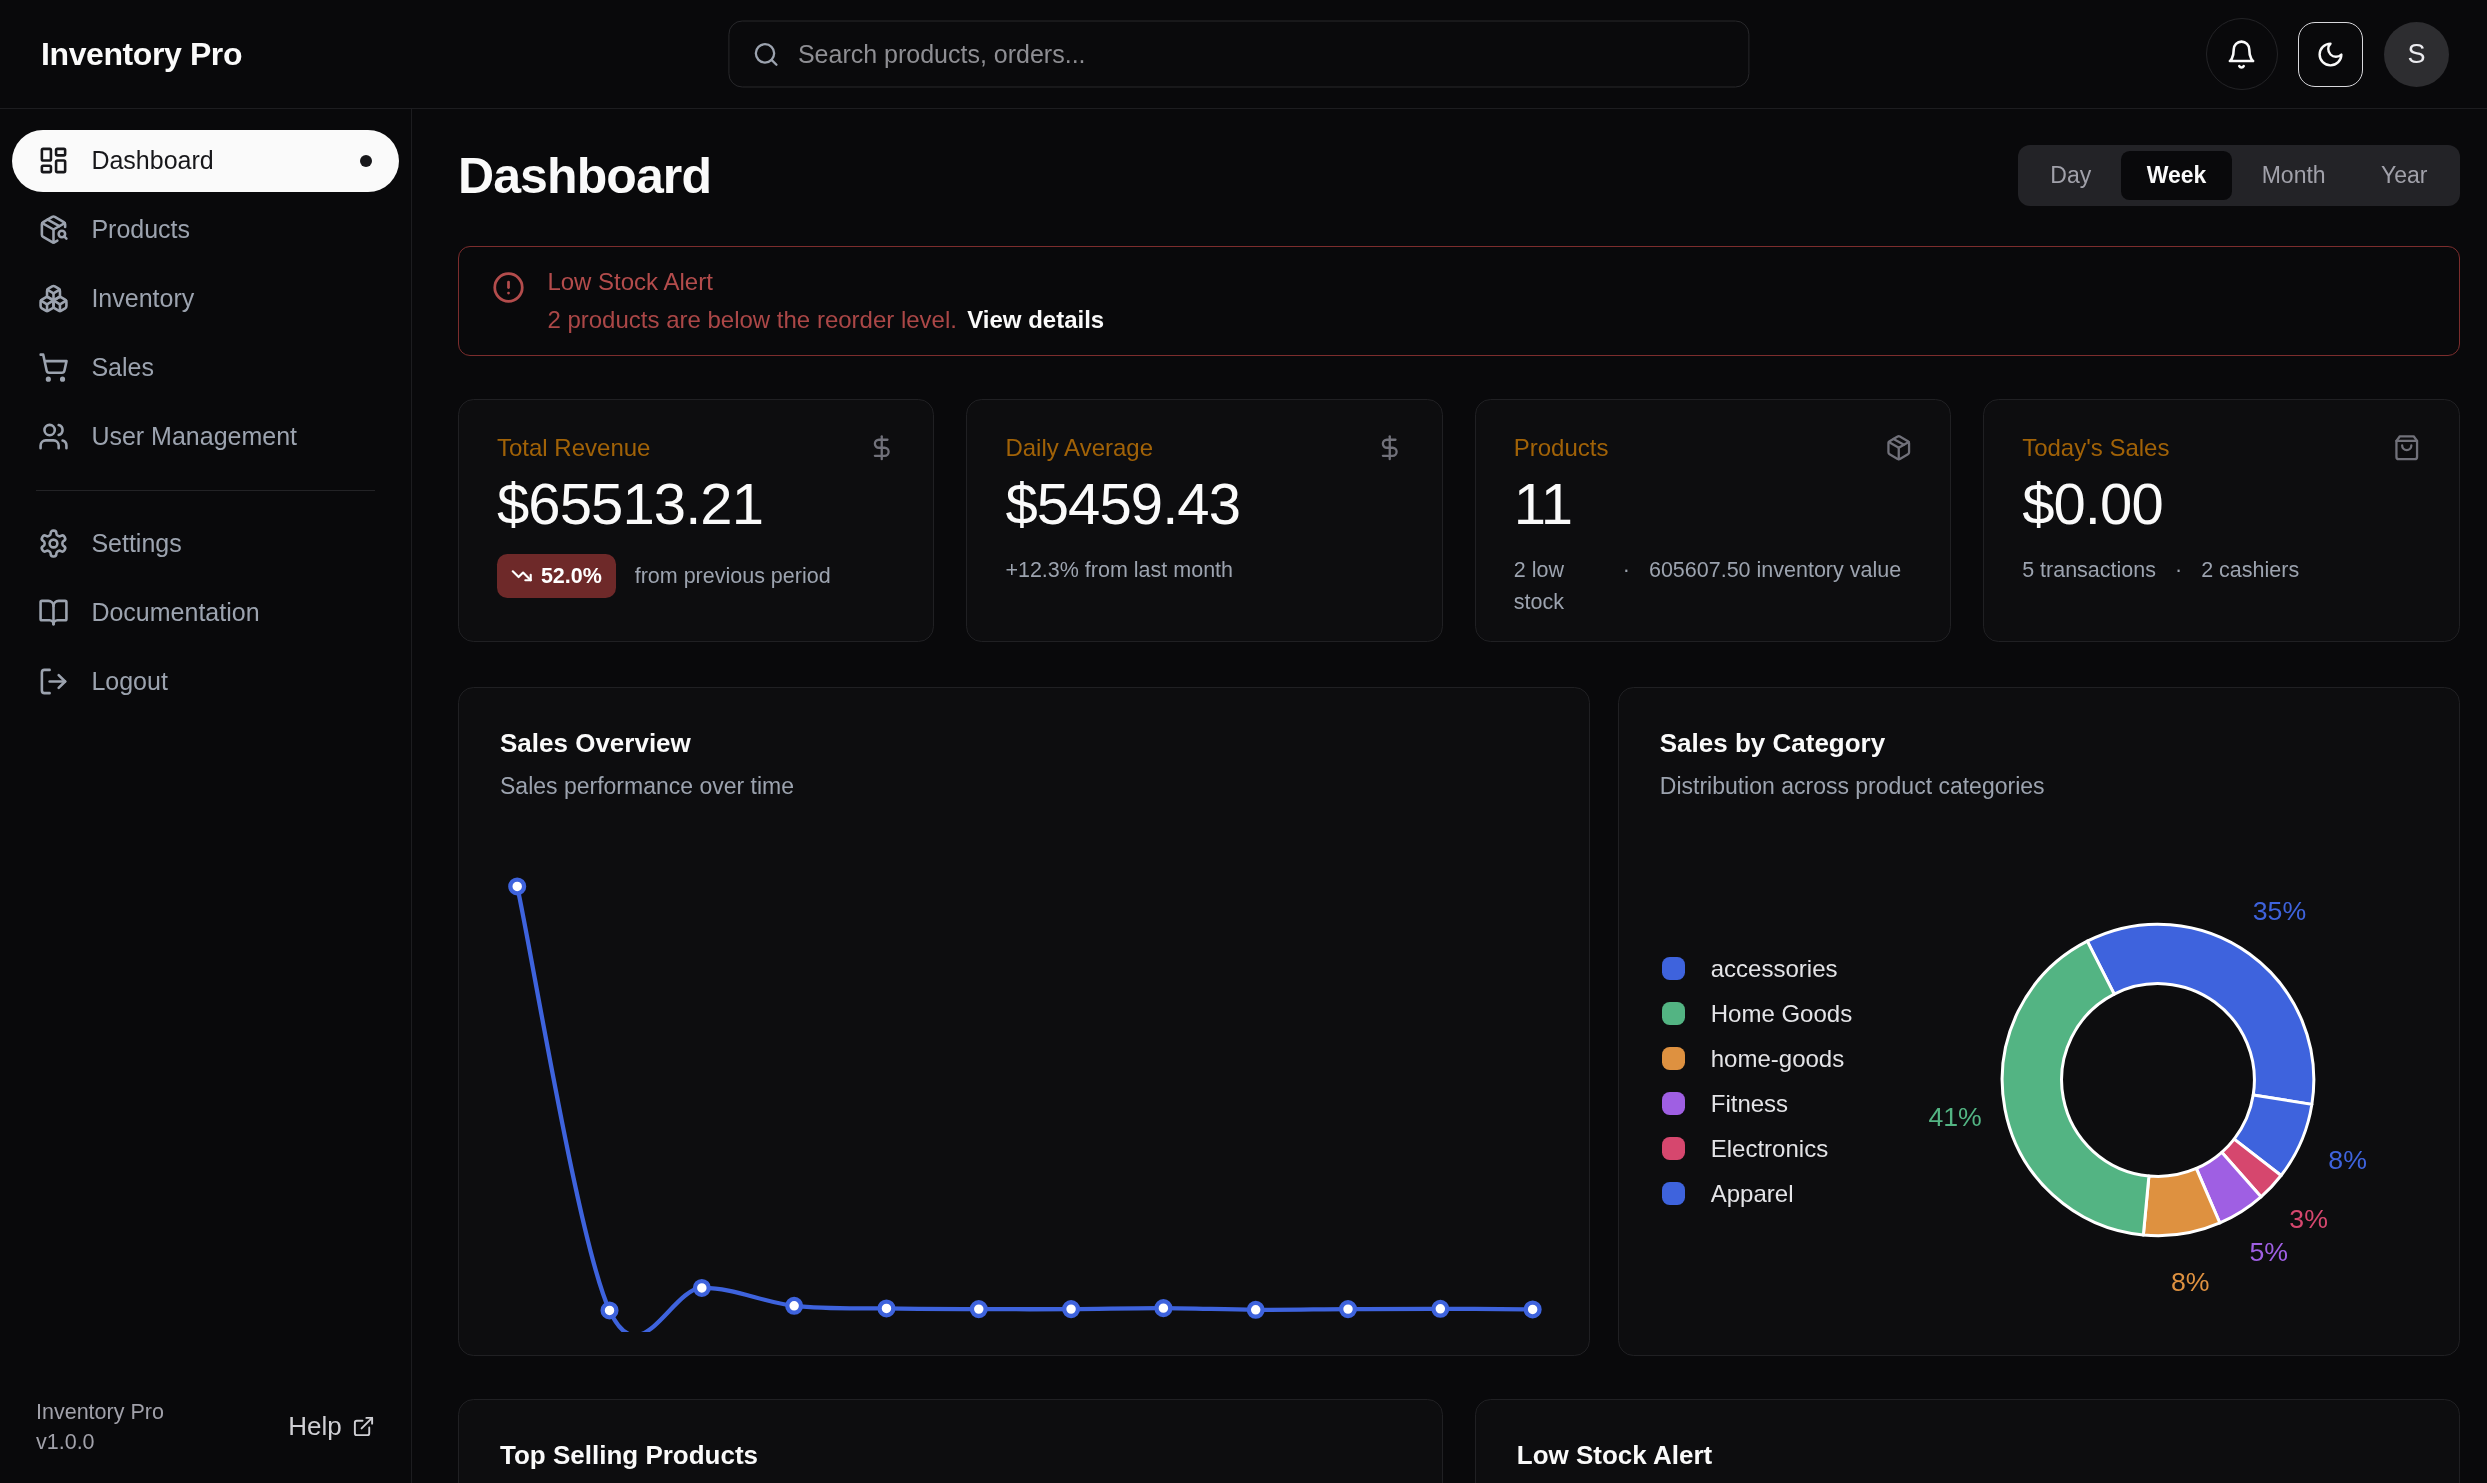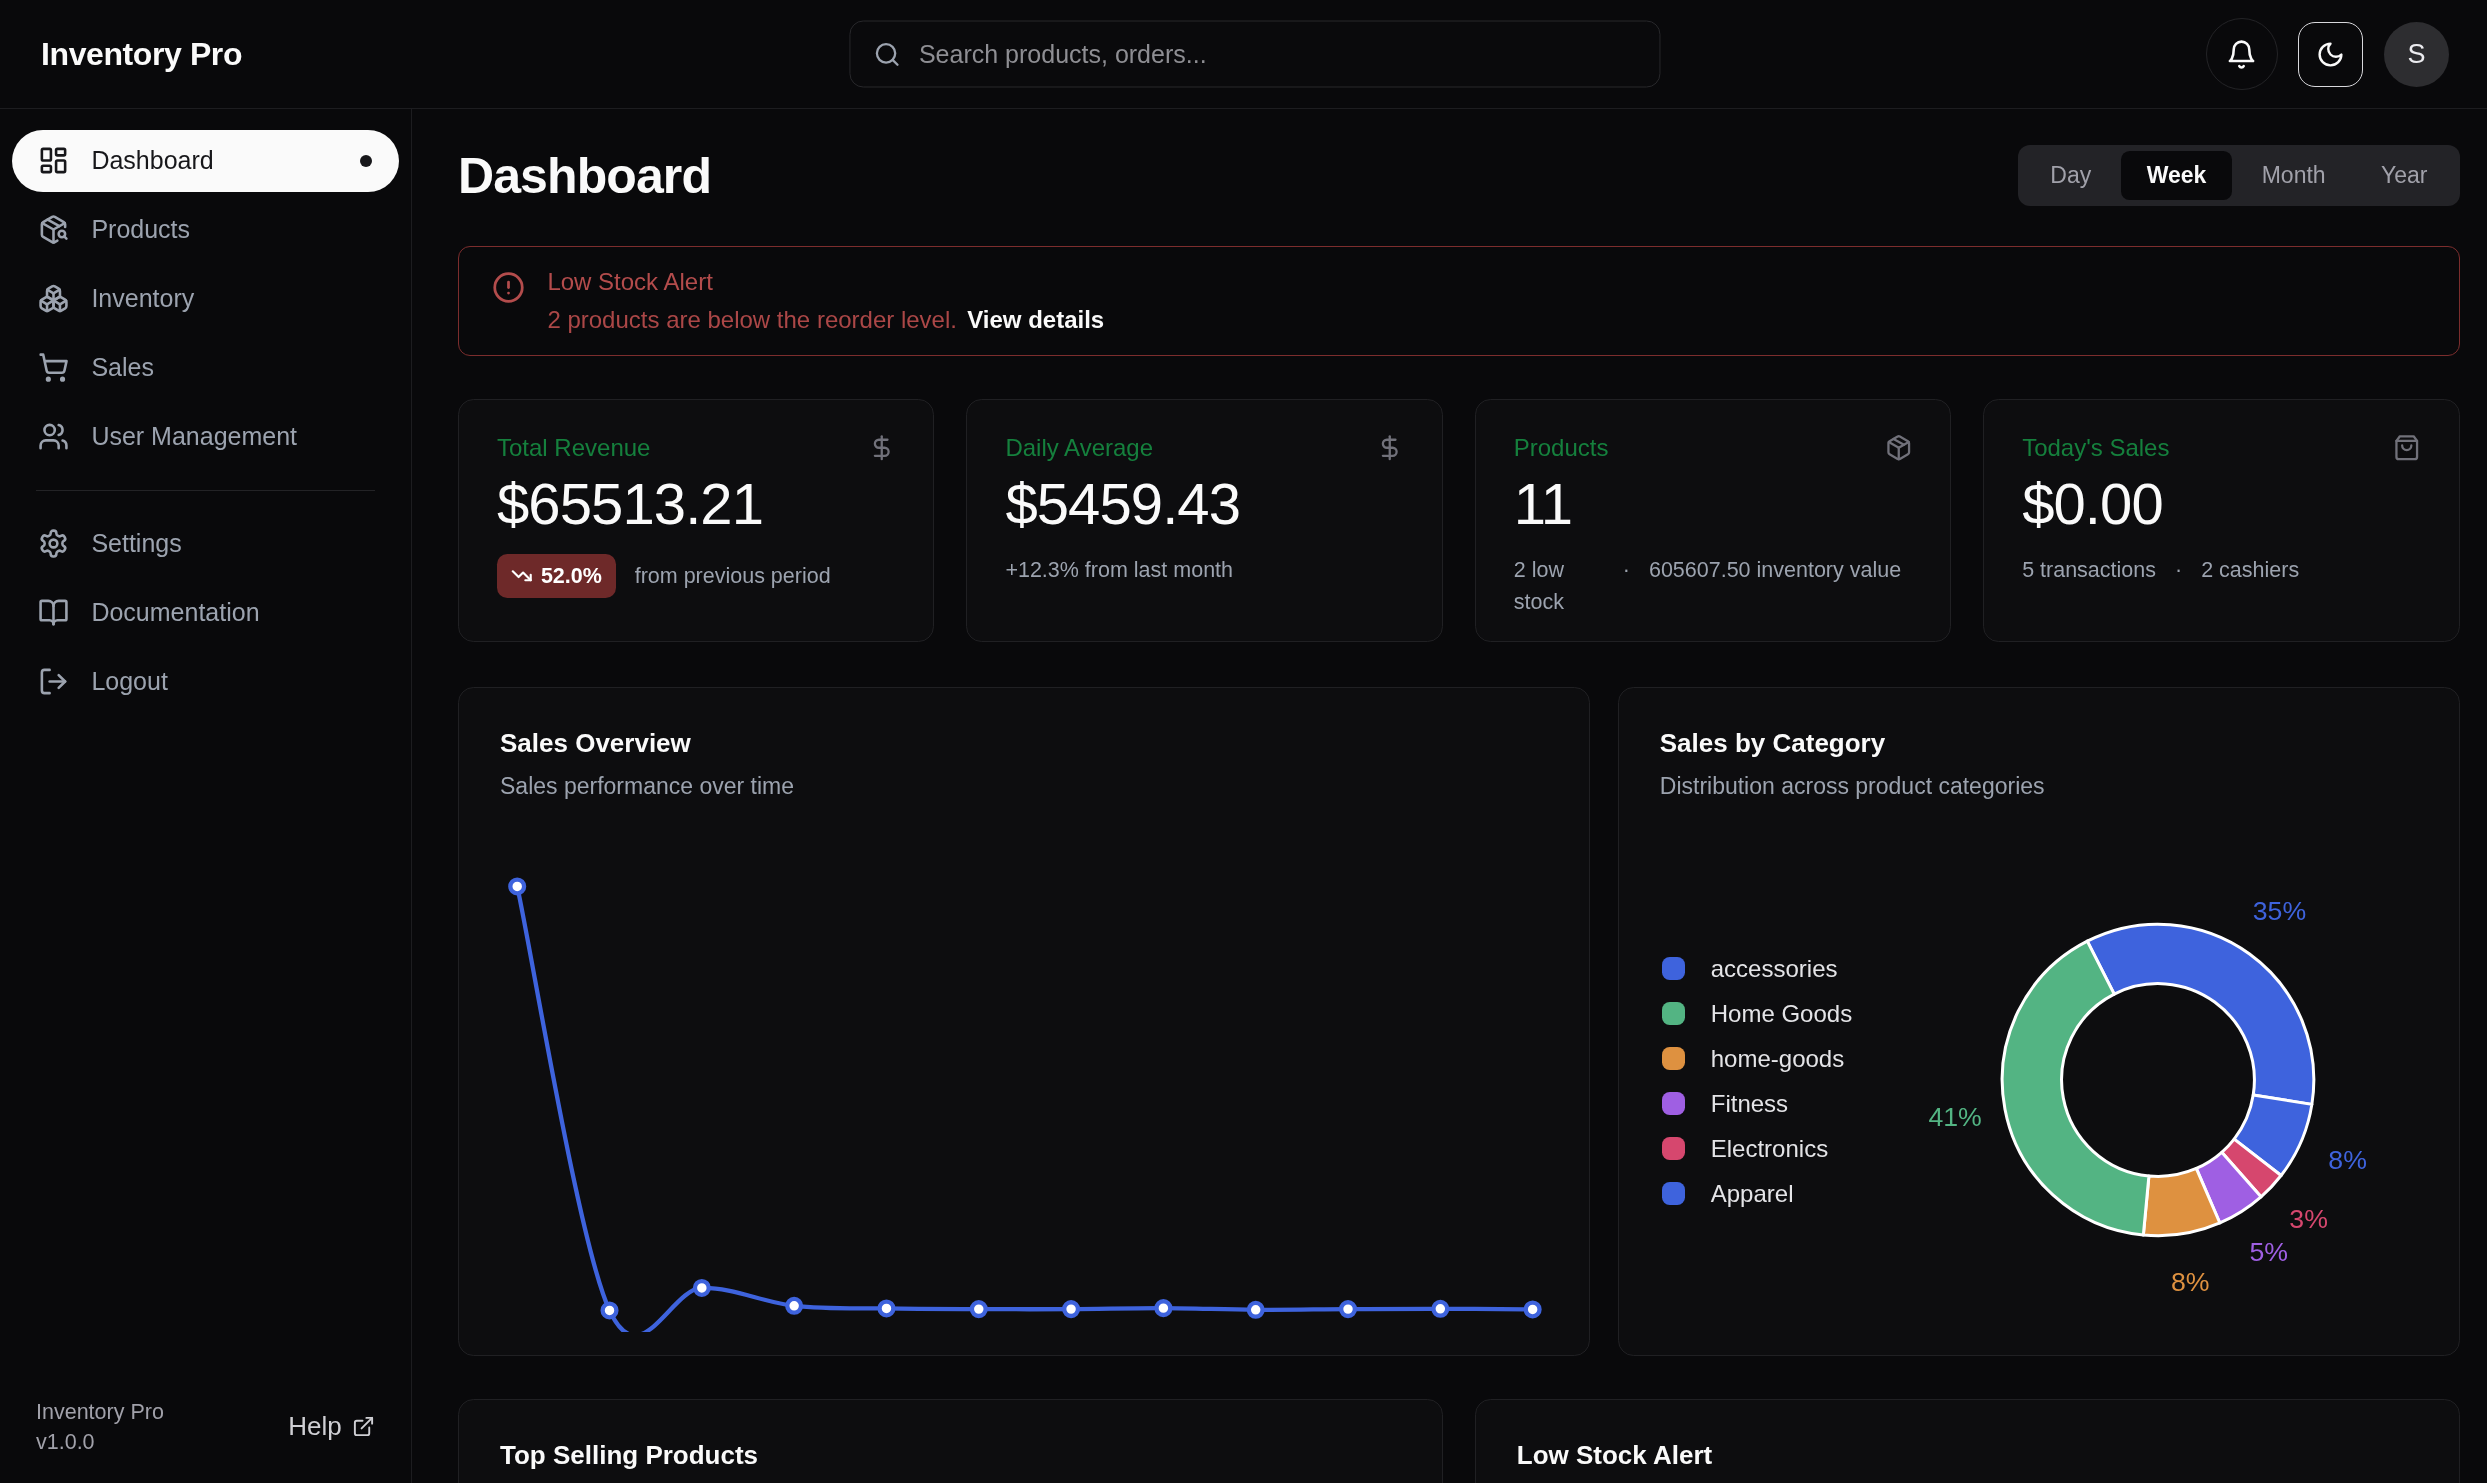--- a/index.html
+++ b/index.html
@@ -5,21 +5,21 @@
   * { margin:0; padding:0; box-sizing:border-box; }
   html,body { width:2487px; height:1484px; overflow:hidden; background:#09090b;
     font-family:"Liberation Sans","DejaVu Sans",sans-serif; color:#fafafa; }
   svg { display:block; }
 
   
   .header { height:109px; display:flex; align-items:center; padding:0 38px 0 41px;
     border-bottom:0.9px solid #1d1d20; position:relative; }
   .logo { font-size:32px; font-weight:700; letter-spacing:-0.4px; }
   .search-wrap { position:absolute; left:50%; top:50%; transform:translate(-50.5%,-50%);
-    width:811px; height:67px;margin-left:15px; }
+    width:1021px; height:67px; }
   .search-wrap input { width:100%; height:100%; background:#0a0a0c; border:1.3px solid #28282b;
     border-radius:13.8px; color:#e4e4e7; font-size:25px; padding:0 26px 0 69px; outline:none;
     font-family:inherit; }
   .search-wrap input::placeholder { color:#8e8e93; }
   .search-icon { position:absolute; left:24px; top:50%; transform:translateY(-50%); color:#9ca3af; }
   .header-right { margin-left:auto; display:flex; align-items:center; gap:20.7px; }
   .bell-btn { width:72px; height:72px; border-radius:50%; border:0.9px solid #232326;
     background:transparent; display:flex; align-items:center; justify-content:center; color:#fafafa; cursor:pointer; }
   .theme-btn { width:65px; height:65px; border-radius:17px; border:1.7px solid #d8d8dc;
     background:transparent; display:flex; align-items:center; justify-content:center; color:#fafafa; cursor:pointer; }
@@ -60,21 +60,21 @@
   .alert-icon { color:#b34c4c; margin-top:3.4px; }
   .alert-title { font-size:24px; color:#b34c4c; font-weight:500; margin-bottom:10.3px; }
   .alert-msg { font-size:24px; color:#ab4747; }
   .alert-action { color:#fafafa; font-weight:700; margin-left:10.3px; cursor:pointer; }
 
   
   .stats { margin-top:43px; display:grid; grid-template-columns:repeat(4,1fr); gap:32px; }
   .card { background:#0d0d0f; border:0.9px solid #202023; border-radius:15.5px; }
   .stat-card { height:243px; padding:34px 38px; }
   .stat-head { display:flex; justify-content:space-between; align-items:flex-start; }
-  .stat-title { font-size:24px; color:#15803d; font-weight:500;text-align:right; }
+  .stat-title { font-size:24px; color:#a16207; font-weight:500;text-align:right; }
   .stat-icon { color:#71717a; }
   .stat-value { font-size:58px; font-weight:400; letter-spacing:-0.9px; margin-top:8px; }
   .stat-sub { margin-top:17px; font-size:21.5px; color:#9ca3af; display:flex; align-items:flex-start; gap:19px; line-height:1.5; }
   .badge { background:#6e2929; color:#fff; border-radius:10.3px; padding:6px 13.8px; font-size:21.5px;
     font-weight:700; display:inline-flex; align-items:center; gap:8.6px; flex:none; }
   .sub-narrow-1 { max-width:90px; }
   .sub-narrow-2 { max-width:284px; }
   .dotsep { color:#9ca3af; }
 
   

